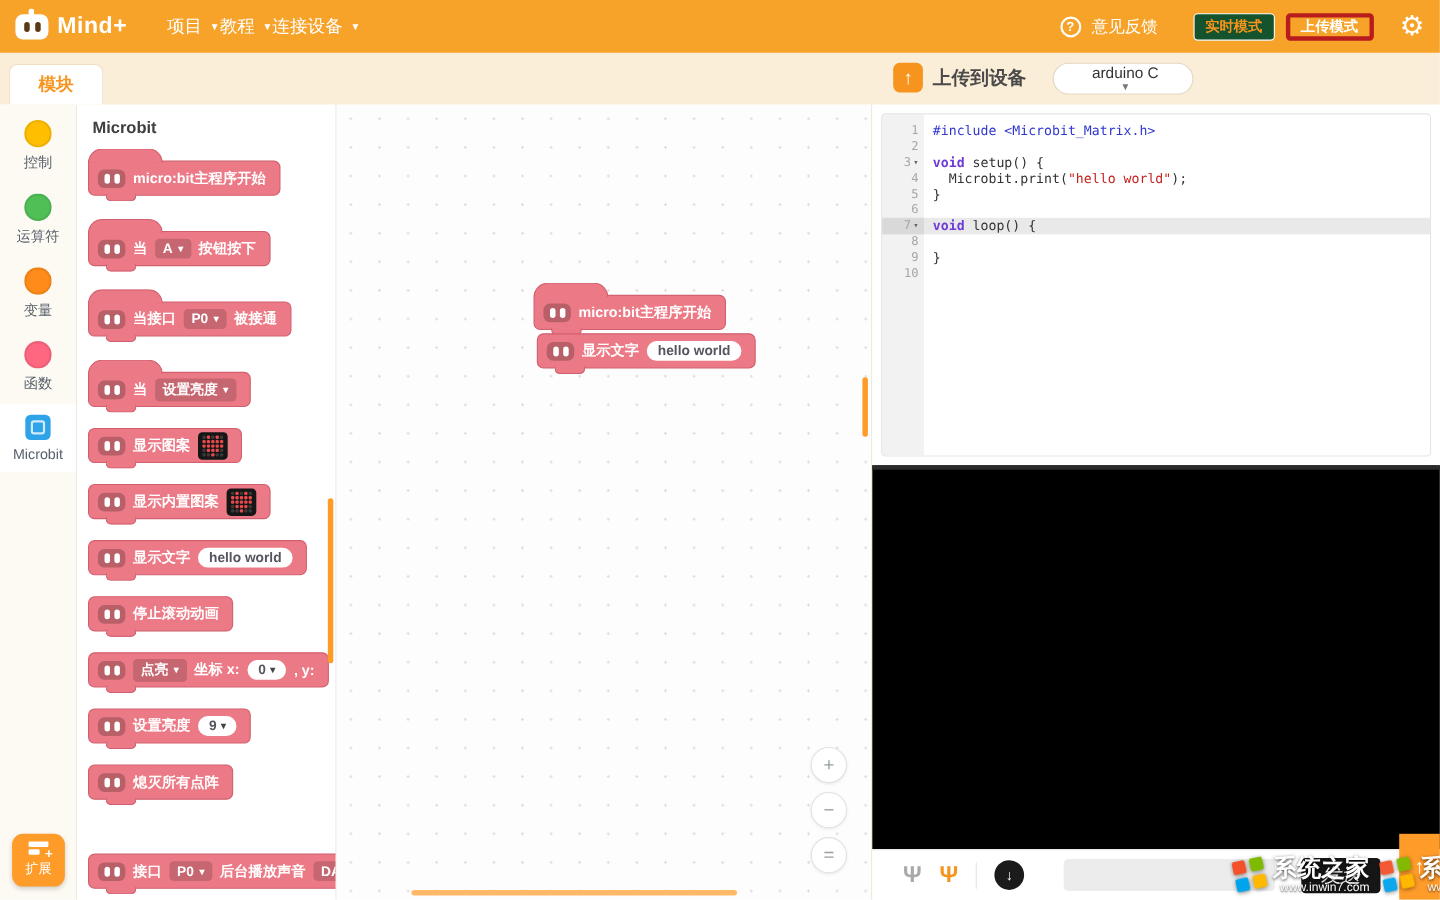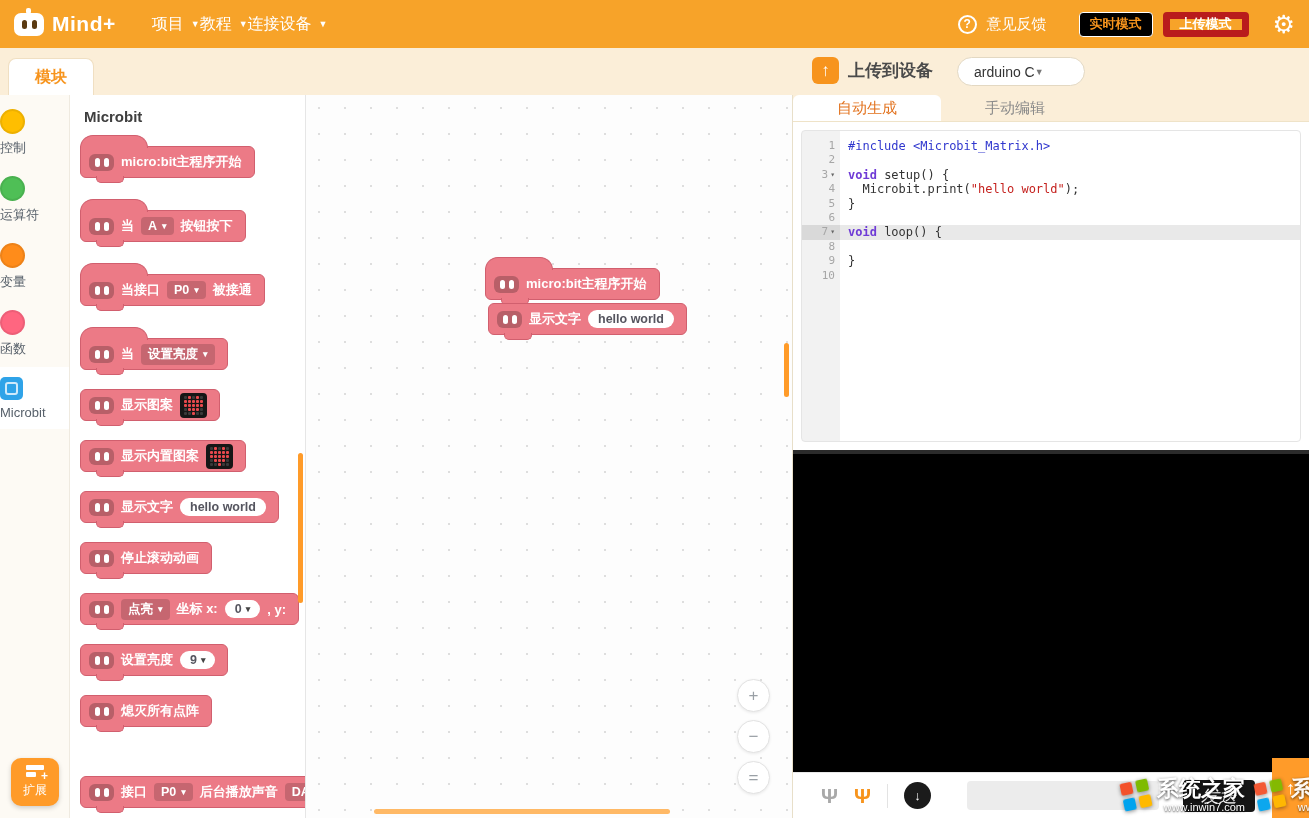--- a/index.html
+++ b/index.html
@@ -18,45 +18,45 @@
   .logo-text { color:#fff; font-size:21px; font-weight:bold; letter-spacing:.5px; }
   .menus { display:flex; margin-left:36px; }
   .menu { color:#fff; font-size:16px; display:flex; align-items:center; gap:7px; cursor:pointer; }
   .menu .caret { font-size:9px; }
   .topbar-right { margin-left:auto; display:flex; align-items:center; gap:10px; }
   .help-icon { width:19px; height:19px; border:2px solid #fff; border-radius:50%; color:#fff;
                font-size:12px; font-weight:bold; display:flex; align-items:center; justify-content:center; }
   .feedback-label { color:#fff; font-size:15px; margin-right:22px; }
   .mode-btn { height:25px; padding:0 10px; border-radius:4px; font-size:13px; font-weight:bold;
               display:flex; align-items:center; cursor:pointer; }
-  .mode-realtime { background:#000000; color:#F7941D; border:1px solid #fff; }
-  .mode-upload { background:transparent; color:#fff; border:7px solid #b91c1c; }
+  .mode-realtime { background:#14532d; color:#F7941D; border:1px solid #fff; }
+  .mode-upload { background:transparent; color:#fff; border:4px solid #b91c1c; }
   .gear-icon { color:#fff; font-size:25px; margin-left:14px; line-height:1; }
 
   
   .subheader { position:absolute; top:48px; left:0; width:100%; height:47px; background:#FBEED8; z-index:10; }
   .module-tab { position:absolute; left:8px; bottom:0; width:86px; height:37px; background:#fff;
                 border:1px solid #F0DFC2; border-bottom:none; border-radius:8px 8px 0 0;
                 color:#F7941D; font-weight:bold; font-size:16px;
                 display:flex; align-items:center; justify-content:center; cursor:pointer; }
   .upload-group { position:absolute; left:812px; top:9px; display:flex; align-items:center; gap:9px; cursor:pointer; }
   .upload-icon { width:27px; height:27px; background:#F7941D; border-radius:6px; color:#fff;
                  display:flex; align-items:center; justify-content:center; font-size:17px; font-weight:bold; }
   .upload-label { font-size:17px; color:#4a4a4a; font-weight:600; }
   .device-select { position:absolute; left:957px; top:9px; width:128px; height:29px; background:#fff;
                    border:1px solid #E3D8C2; border-radius:15px; display:flex; align-items:center;
-                   padding:0 12px 0 16px; font-size:14px; color:#333; cursor:pointer; }
+                   padding:0 12px 0 16px; font-size:14px; color:#333; cursor:pointer;flex-direction:column; }
   .device-caret { font-size:9px; color:#777; }
 
   
   .main { position:absolute; top:95px; left:0; right:0; bottom:0; display:flex; }
 
   .sidebar { width:70px; background:#FDFAF4; border-right:1px solid #EFEAE0; position:relative;
              display:flex; flex-direction:column; align-items:center; padding-top:4px; }
-  .cat { width:100%; padding:10px 0 9px; display:flex; flex-direction:column; gap:5px; cursor:pointer; }
+  .cat { width:100%; padding:10px 0 9px; display:flex; flex-direction:column; align-items:center; gap:5px; cursor:pointer; }
   .cat .dot { width:25px; height:25px; border-radius:50%; border:2px solid rgba(0,0,0,0.07); }
   .cat .label { font-size:13px; color:#57606A; }
   .cat.selected { background:#fff; }
   .chip { width:23px; height:23px; background:#2FA3E8; border-radius:5px; position:relative; }
   .chip::before { content:""; position:absolute; inset:5px; border:2px solid #CFEAFB; border-radius:3px; }
   .extension-btn { position:absolute; left:11px; bottom:12px; width:48px; height:48px; background:#FF9B29;
                    border-radius:10px; color:#fff; display:flex; flex-direction:column; align-items:center;
                    justify-content:center; gap:5px; box-shadow:0 2px 5px rgba(0,0,0,.18); cursor:pointer; }
   .ext-icon { width:18px; height:12px; position:relative; }
   .ext-icon::before { content:""; position:absolute; top:0; left:0; width:18px; height:5px; background:#fff; border-radius:1px; }
@@ -440,24 +440,20 @@
     <div class="zoomcol">
       <button class="zoombtn">+</button>
       <button class="zoombtn">−</button>
       <button class="zoombtn">=</button>
     </div>
     <span class="cv-vscroll"></span>
     <span class="cv-hscroll"></span>
   </section>
 
   <section class="rightpanel">
-    <div class="tabbar">
-      <div class="tab active">自动生成</div>
-      <div class="tab">手动编辑</div>
-    </div>
     <div class="editorwrap">
       <div class="editor">
         <div>
             <div class="cline">
               <span class="gut">1</span>
               <span class="ctext"><span class="tk-pp">#include &lt;Microbit_Matrix.h&gt;</span></span>
             </div>
             <div class="cline">
               <span class="gut">2</span>
               <span class="ctext"></span>

